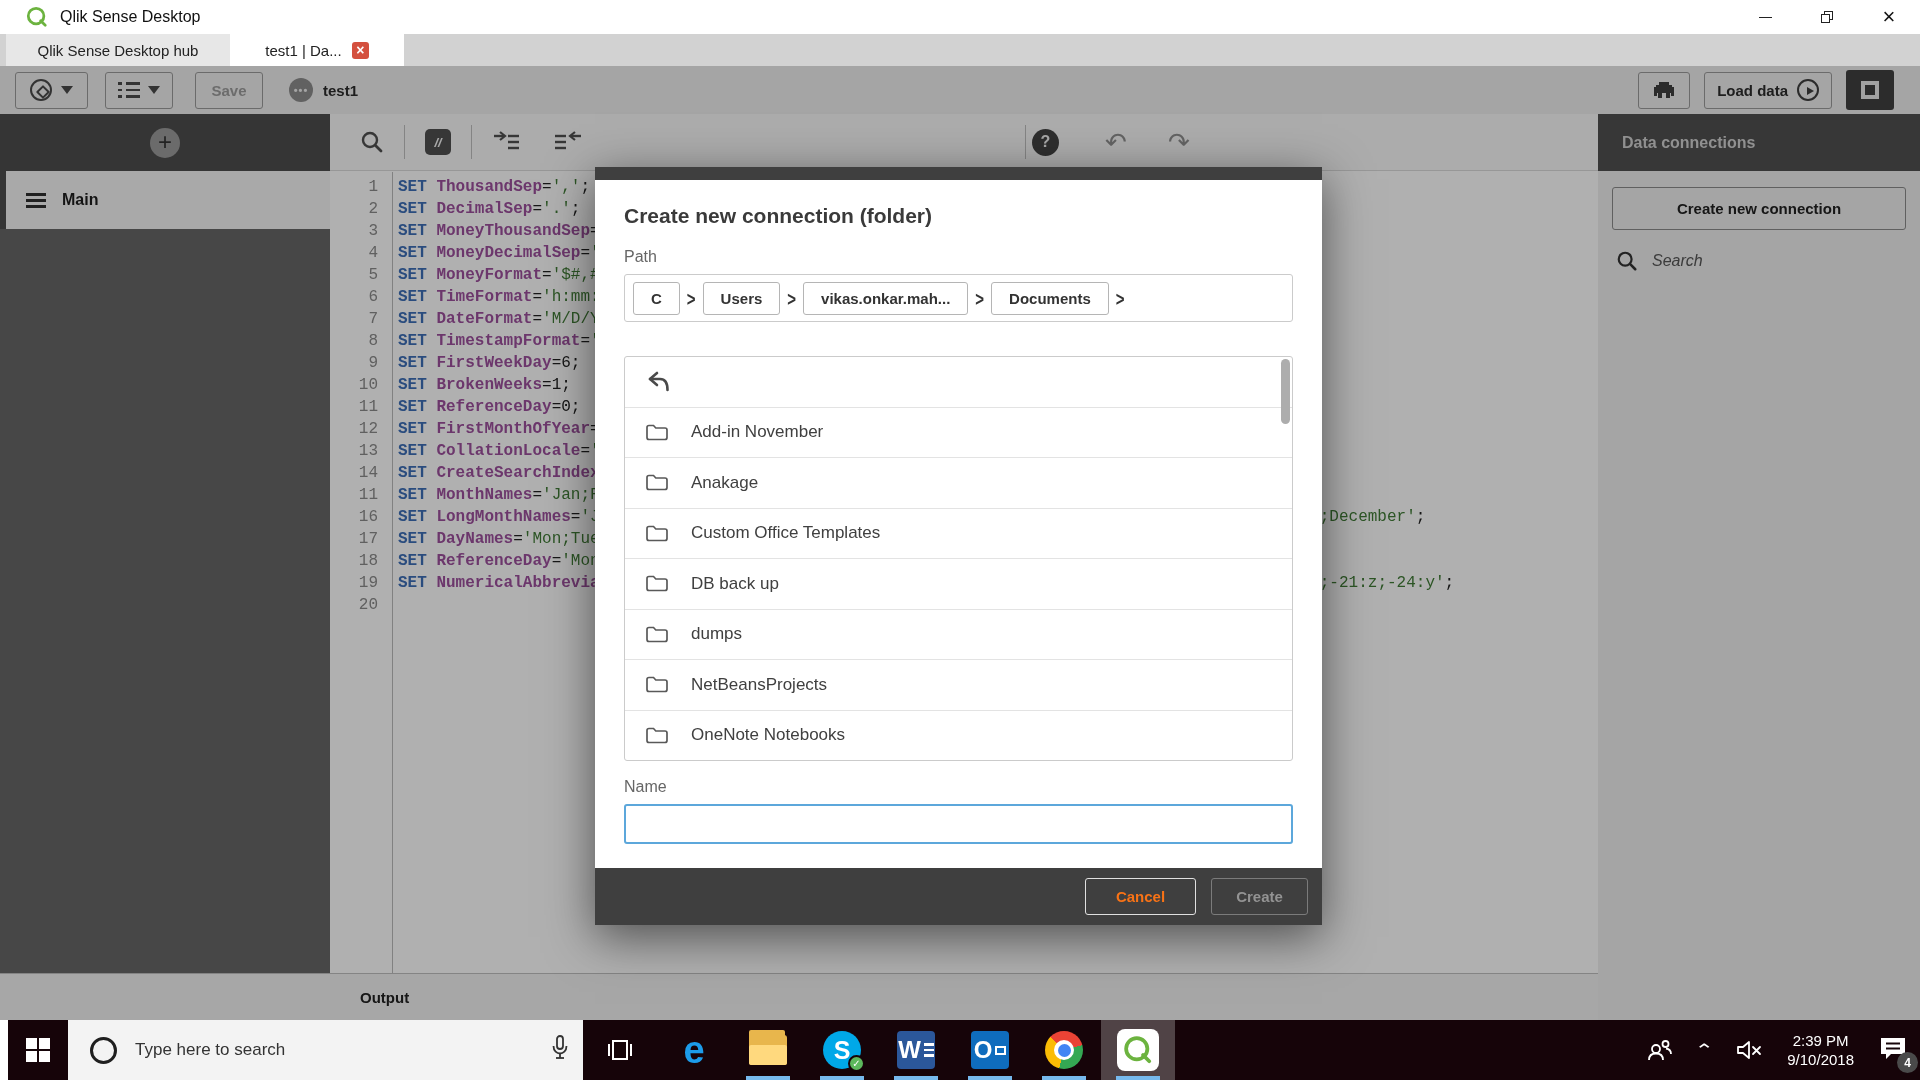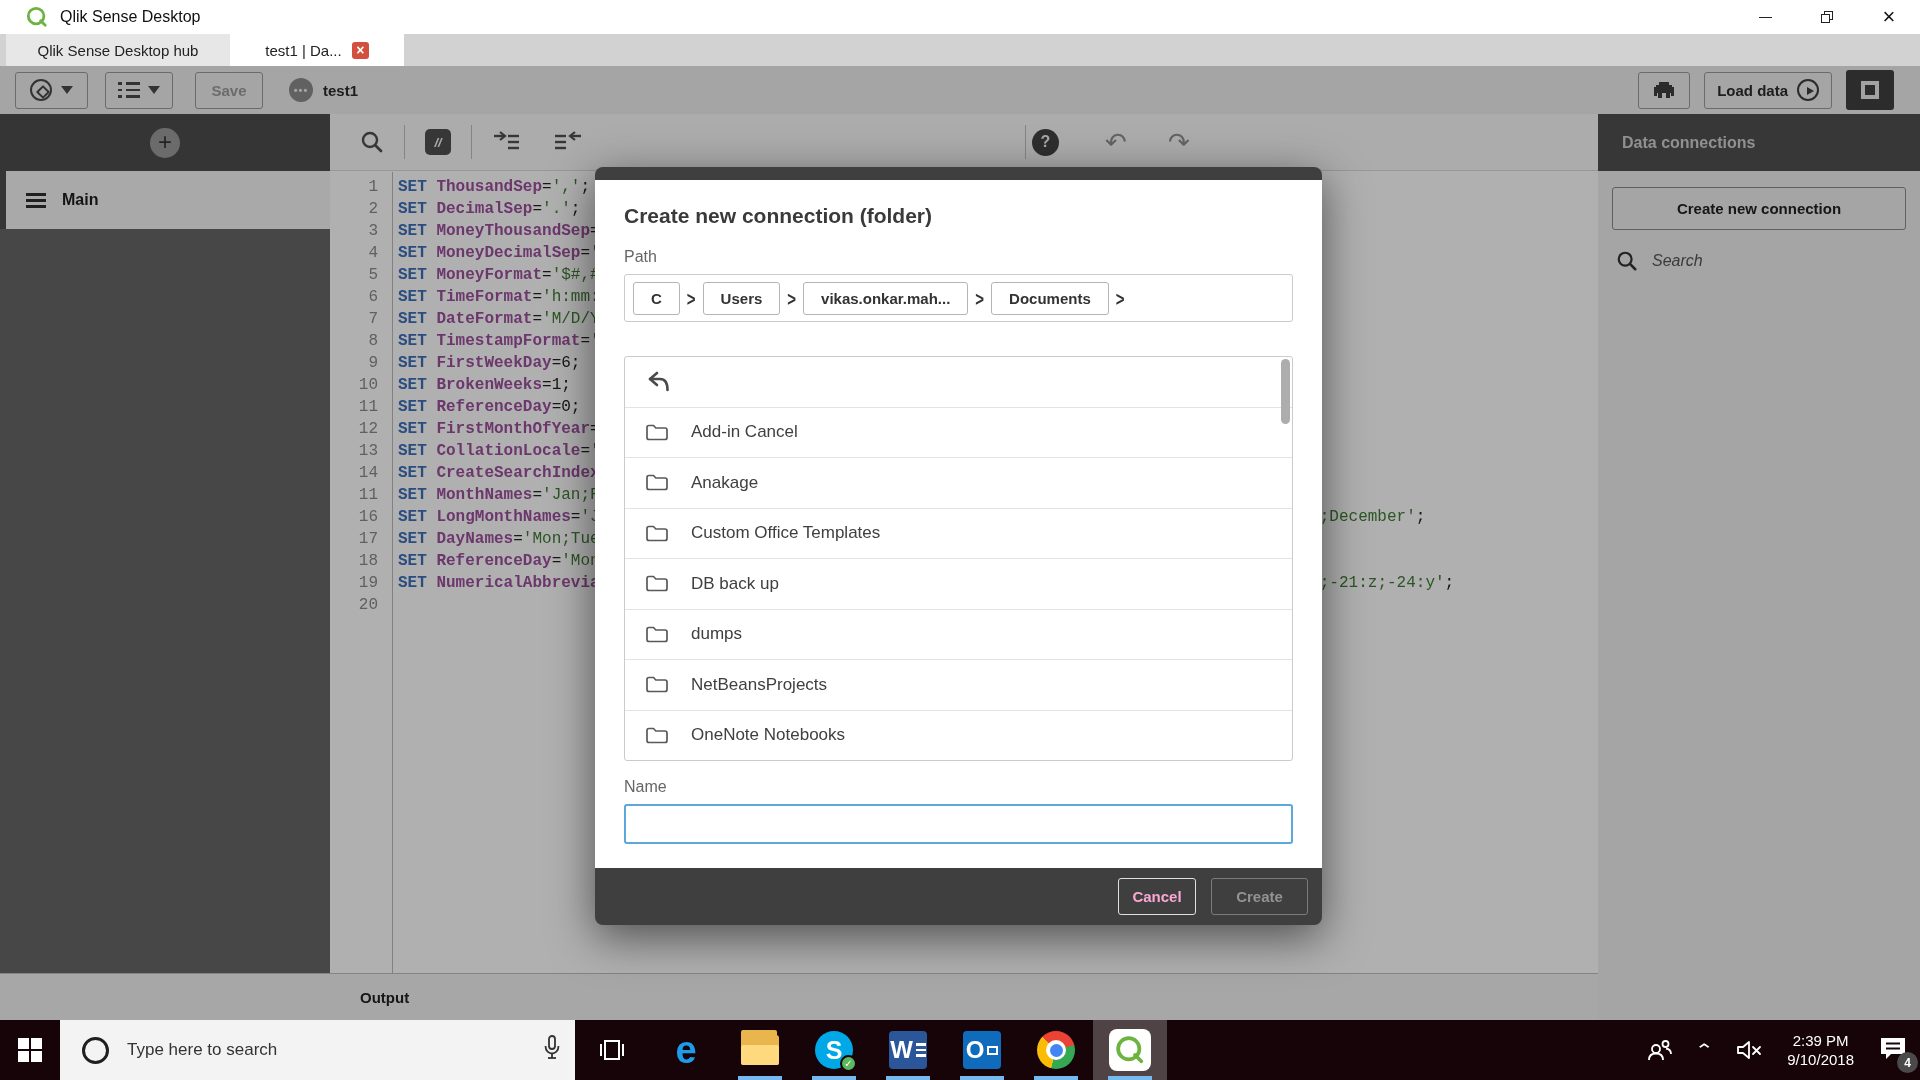--- a/index.html
+++ b/index.html
@@ -93,39 +93,39 @@
   .dcpanel { position:absolute; top:0; right:0; width:322px; bottom:0; background:#ECECEC; }
   .dc-header { height:57px; background:#4F4F4F; display:flex; align-items:center; padding-left:24px; font-size:16px; font-weight:bold; color:#CFCFCF; }
   .dc-create { margin:16px 14px 0 14px; height:43px; border:1px solid #8A8A8A; border-radius:3px; display:flex; align-items:center; justify-content:center; font-size:15px; font-weight:bold; color:#222; cursor:pointer; background:transparent; width:calc(100% - 28px); }
   .dc-search { display:flex; align-items:center; gap:14px; margin:20px 0 0 18px; }
   .dc-search-label { font-size:16px; font-style:italic; color:#555; }
 
   
   .dim-overlay { position:absolute; top:66px; left:0; right:0; height:954px; background:rgba(0,0,0,0.30); z-index:5; }
 
   
-  .dialog { position:absolute; left:595px; top:167px; width:727px; height:758px; background:#3F3F3F; border-radius:8px; box-shadow:0 12px 45px rgba(0,0,0,0.55); z-index:10; }
+  .dialog { position:absolute; left:595px; top:167px; width:727px; height:758px; background:#3F3F3F; border-radius:0; box-shadow:0 12px 45px rgba(0,0,0,0.55); z-index:10; }
   .dlg-body { position:absolute; top:13px; left:0; right:0; bottom:57px; background:#FFFFFF; padding:0 29px; }
   .dlg-title { margin-top:24px; font-size:21px; font-weight:bold; color:#3A3A3A; }
   .dlg-pathlabel { margin-top:20px; font-size:16px; color:#666; }
   .breadcrumb { margin-top:8px; height:48px; border:1px solid #CBCBCB; border-radius:3px; display:flex; align-items:center; padding:0 8px; }
   .crumb { height:33px; border:1px solid #B5B5B5; border-radius:3px; background:#FFF; display:flex; align-items:center; padding:0 17px; font-size:15px; font-weight:bold; color:#333; cursor:pointer; white-space:nowrap; }
   .bc-sep { font-size:15px; font-weight:bold; color:#333; margin:0 7px; transform:scaleY(1.3); }
   .folder-list { position:relative; margin-top:34px; height:405px; border:1px solid #CBCBCB; border-radius:3px; background:#FFF; overflow:hidden; }
   .flist-row { height:50.5px; border-bottom:1px solid #E3E3E3; display:flex; align-items:center; gap:22px; padding-left:20px; font-size:17px; color:#404040; cursor:pointer; }
   .flist-scroll { position:absolute; top:2px; right:2px; width:9px; height:65px; background:#ADADAD; border-radius:5px; cursor:pointer; }
   .dlg-namelabel { margin-top:17px; font-size:16px; color:#666; }
   .name-input { margin-top:8px; width:100%; height:40px; border:2px solid #5CA7DB; border-radius:3px; outline:none; font-size:16px; padding:0 10px; font-family:"Liberation Sans", sans-serif; }
   .dlg-footer { position:absolute; left:0; right:0; bottom:0; height:57px; display:flex; align-items:center; justify-content:flex-end; gap:15px; padding-right:14px; }
   .dlg-btn { height:37px; border-radius:3px; background:transparent; font-size:15px; font-weight:bold; display:flex; align-items:center; justify-content:center; cursor:pointer; }
-  .btn-cancel { border:1px solid #E0E0E0; color:#f9a8d4; width:78px; }
+  .btn-cancel { border:1px solid #E0E0E0; color:#f97316; width:111px; }
   .btn-create { border:1px solid #7B7B7B; color:#939393; width:97px; }
 
   
-  .taskbar { position:absolute; left:0; right:0; bottom:0; height:60px; background:#160409; display:flex; align-items:stretch; z-index:20; }
+  .taskbar { position:absolute; left:8px; right:0; bottom:0; height:60px; background:#160409; display:flex; align-items:stretch; z-index:20; }
   .start-btn { width:60px; display:flex; align-items:center; justify-content:center; cursor:pointer; }
   .win-logo { display:grid; grid-template-columns:11px 11px; grid-template-rows:11px 11px; gap:2px; }
   .win-logo i { background:#FFF; }
   .tb-search { width:515px; background:#F3F3F3; display:flex; align-items:center; cursor:text; }
   .cortana-ring { width:27px; height:27px; border:3.5px solid #1F1F1F; border-radius:50%; margin-left:22px; flex:none; }
   .tb-search-text { margin-left:18px; font-size:17px; color:#333; flex:1; }
   .mic-wrap { margin-right:14px; }
   .task-icons { display:flex; align-items:stretch; }
   .task-tile { width:74px; display:flex; align-items:center; justify-content:center; position:relative; cursor:pointer; }
   .task-tile.active { background:rgba(255,255,255,0.25); }
@@ -421,21 +421,21 @@
             <path d="M5 8 L12 2 M5 8 L12 14" fill="none" stroke="#4A4A4A" stroke-width="2.6" stroke-linecap="round"></path>
             <path d="M5 8 H15 C20 8 22.5 12 22.5 19" fill="none" stroke="#4A4A4A" stroke-width="2.6" stroke-linecap="round"></path>
           </svg>
         </div>
         <div>
 
         <div class="flist-row">
               <svg width="24" height="19" viewBox="0 0 24 19">
                 <path d="M2 4.5 C2 3.4 2.9 2.5 4 2.5 H8.5 L10.8 5 H20 C21.1 5 22 5.9 22 7 V14.5 C22 15.6 21.1 16.5 20 16.5 H4 C2.9 16.5 2 15.6 2 14.5 Z" fill="none" stroke="#595959" stroke-width="1.7"></path>
               </svg>
-              <span>Add-in Cancel</span>
+              <span>Add-in November</span>
             </div>
             <div class="flist-row">
               <svg width="24" height="19" viewBox="0 0 24 19">
                 <path d="M2 4.5 C2 3.4 2.9 2.5 4 2.5 H8.5 L10.8 5 H20 C21.1 5 22 5.9 22 7 V14.5 C22 15.6 21.1 16.5 20 16.5 H4 C2.9 16.5 2 15.6 2 14.5 Z" fill="none" stroke="#595959" stroke-width="1.7"></path>
               </svg>
               <span>Anakage</span>
             </div>
             <div class="flist-row">
               <svg width="24" height="19" viewBox="0 0 24 19">
                 <path d="M2 4.5 C2 3.4 2.9 2.5 4 2.5 H8.5 L10.8 5 H20 C21.1 5 22 5.9 22 7 V14.5 C22 15.6 21.1 16.5 20 16.5 H4 C2.9 16.5 2 15.6 2 14.5 Z" fill="none" stroke="#595959" stroke-width="1.7"></path>

